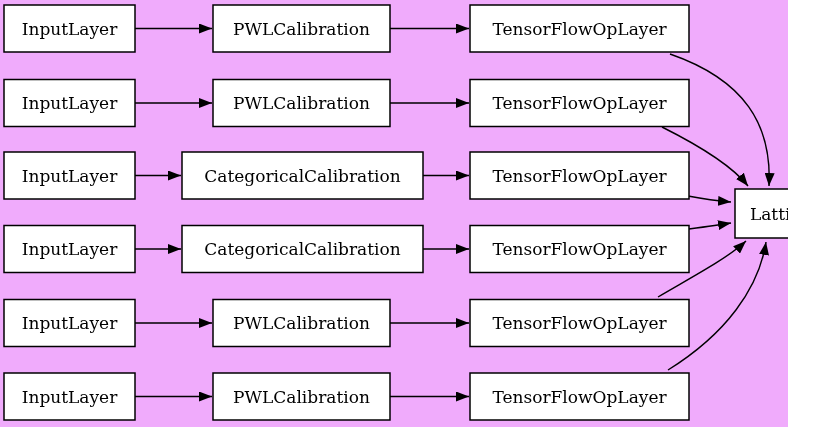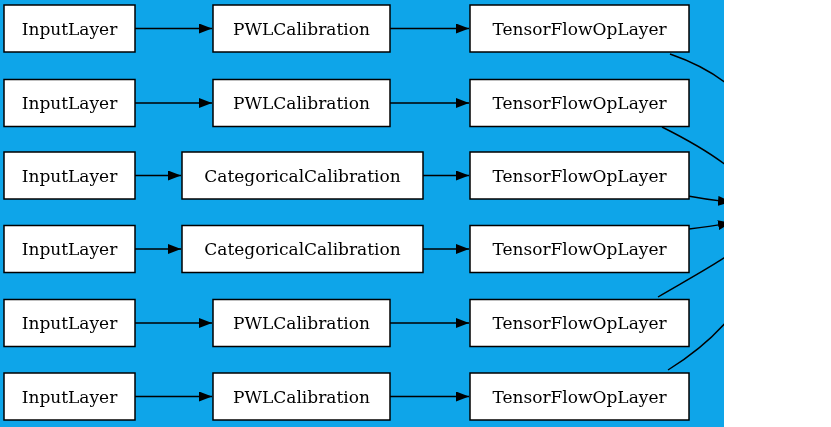--- a/index.html
+++ b/index.html
@@ -2,23 +2,23 @@
 <html><head>
 <meta charset="utf-8">
 <style>
   html, body {
     margin: 0;
     padding: 0;
     background: #ffffff;
   }
   .stage {
     position: relative;
-    width: 724px;
+    width: 788px;
     height: 427px;
-    background: #0ea5e9;
+    background: #f0abfc;
     overflow: hidden;
     text-align: right;
   }
   svg { display: block; }
   .node-box {
     fill: #ffffff;
     stroke: #000000;
     stroke-width: 1.5;
   }
   .node-label {

